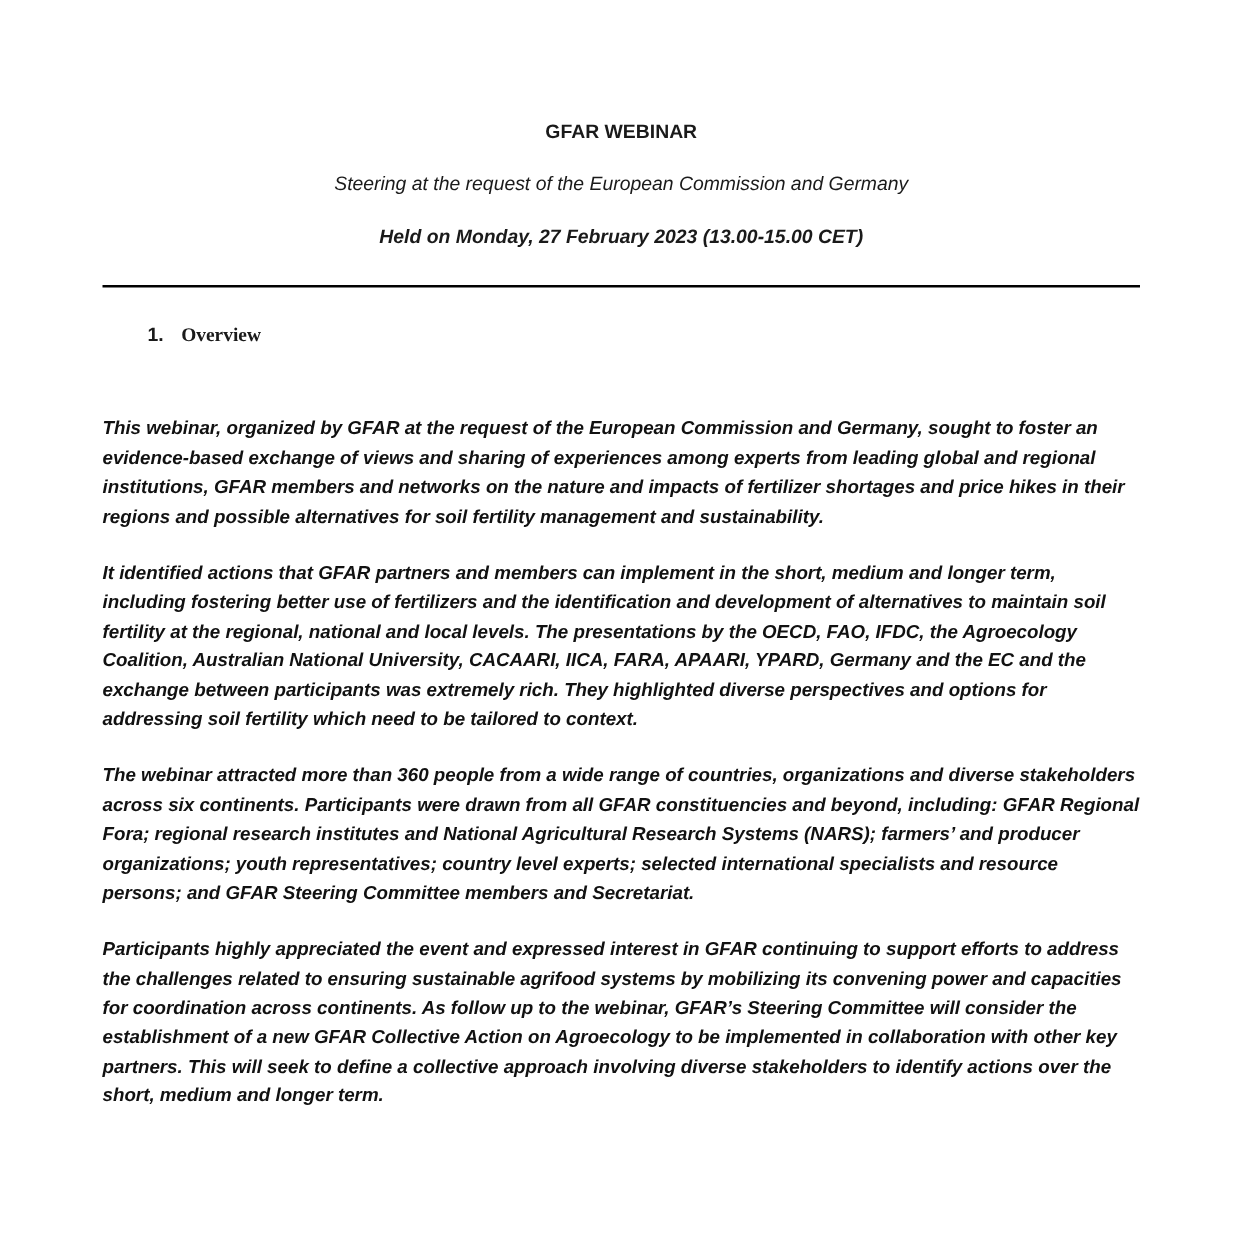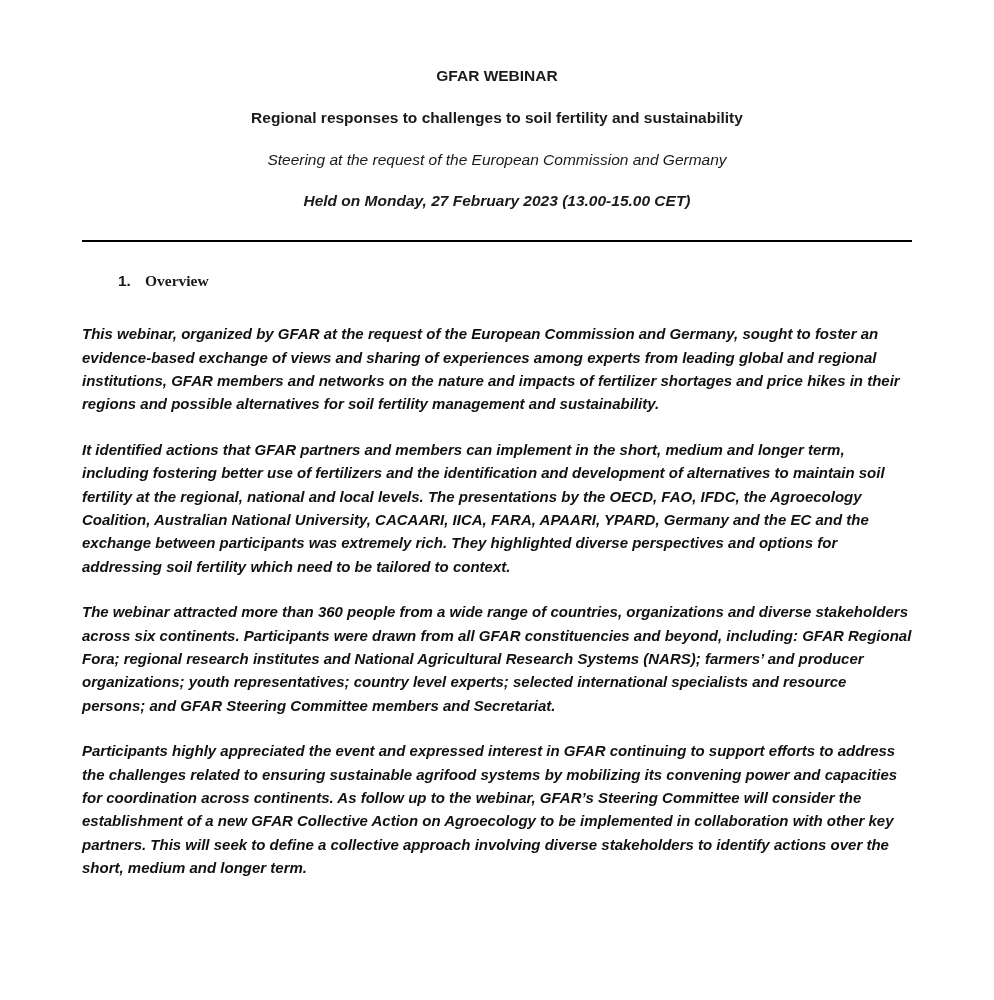--- a/index.html
+++ b/index.html
@@ -18,21 +18,21 @@
     box-sizing: border-box;
   }
   .content {
     position: absolute;
     left: 82px;
     top: 0;
     width: 830px;
   }
   .doc-header {
     text-align: center;
-    padding-top: 67px;
+    padding-top: 97px;
     border-bottom: 2px solid #000;
     padding-bottom: 6px;
   }
   .h-line {
     margin: 0 0 24px 0;
     font-size: 15.5px;
     line-height: 1.15;
   }
   .h-title {
     font-weight: bold;
@@ -75,32 +75,31 @@
   .body-paragraph {
     margin: 0 0 22px 0;
     font-size: 15px;
     font-weight: bold;
     font-style: italic;
     line-height: 1.56;
     text-align: left;
     color: #111111;
   }
   .body-wrap {
-    margin-top: 32px;
+    margin-top: 53px;
   }
 </style>
 </head>
 <body>
 
 <div class="page">
   <div class="content">
 
     <div class="doc-header">
       <p class="h-line h-title">GFAR WEBINAR</p>
-      <p class="h-line h-subtitle">Regional responses to challenges to soil fertility and sustainability</p>
       <p class="h-line h-organized">Steering at the request of the European Commission and Germany</p>
       <p class="h-line h-held">Held on Monday, 27 February 2023 (13.00-15.00 CET)</p>
     </div>
 
     <div class="section-heading">
       <span class="section-number">1.</span>
       <span class="section-title">Overview</span>
     </div>
 
     <div class="body-wrap">

